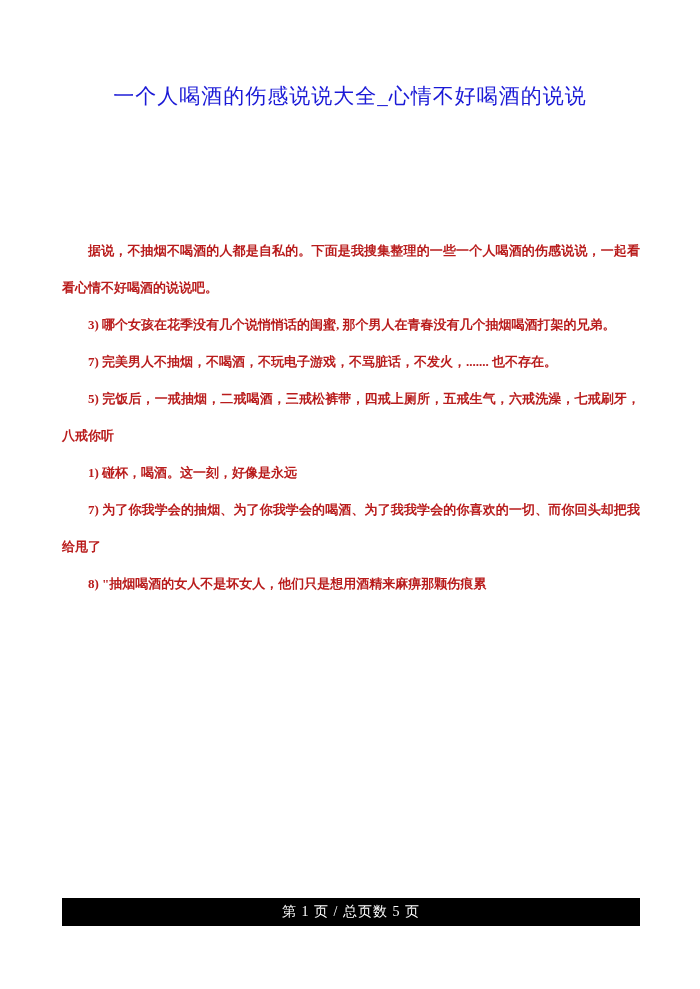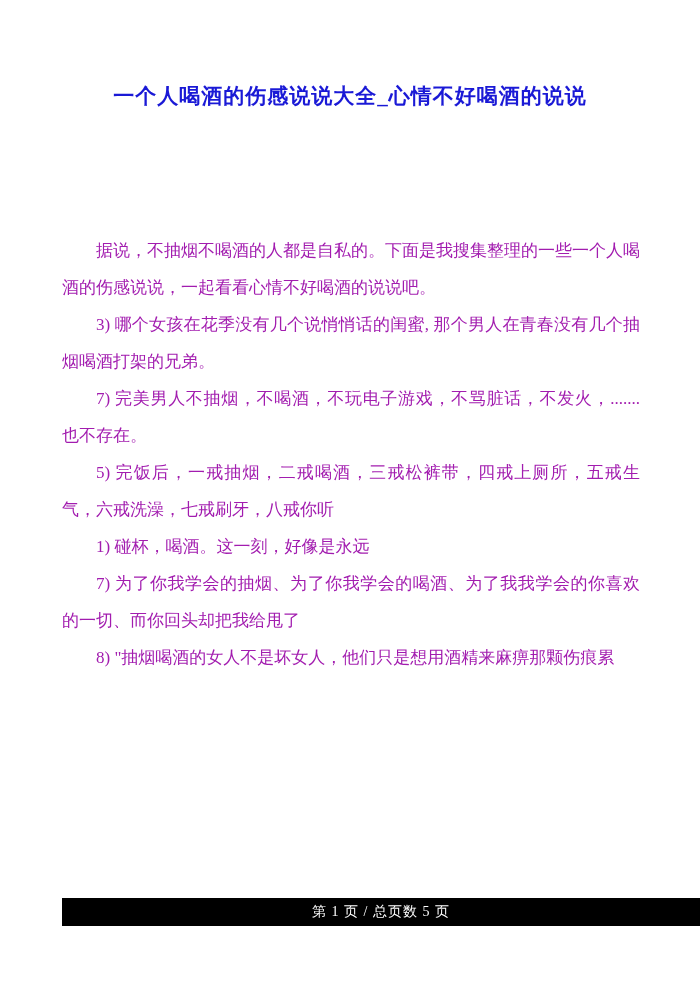--- a/index.html
+++ b/index.html
@@ -22,48 +22,49 @@
     background: #ffffff;
     box-sizing: border-box;
   }
   .doc-title {
     position: absolute;
     left: 60px;
     top: 78px;
     width: 580px;
     text-align: center;
     color: #1a19d6;
-    font-weight: bold;
+    font-weight: normal;
     font-size: 21px;
     line-height: 36px;
     letter-spacing: 1px;
     font-family: "Liberation Serif", "DejaVu Serif", serif;
   }
   .body-text {
     position: absolute;
     left: 62px;
     top: 232px;
     width: 578px;
-    font-size: 17px;
+    font-size: 13px;
     line-height: 37px;
     text-align: justify;
-    color: #a21caf;
+    color: #b91c1c;
+    font-weight: bold;
   }
   .para {
     margin: 0 0 0 0;
     text-indent: 2em;
   }
   .para.gap {
     margin-top: 22px;
   }
   .footer-bar {
     position: absolute;
     left: 62px;
     top: 898px;
-    width: 638px;
+    width: 578px;
     height: 28px;
     background: #000000;
     color: #ffffff;
     font-size: 14px;
     line-height: 28px;
     text-align: center;
     letter-spacing: 1px;
   }
   .footer-bar span {
     display: inline-block;

